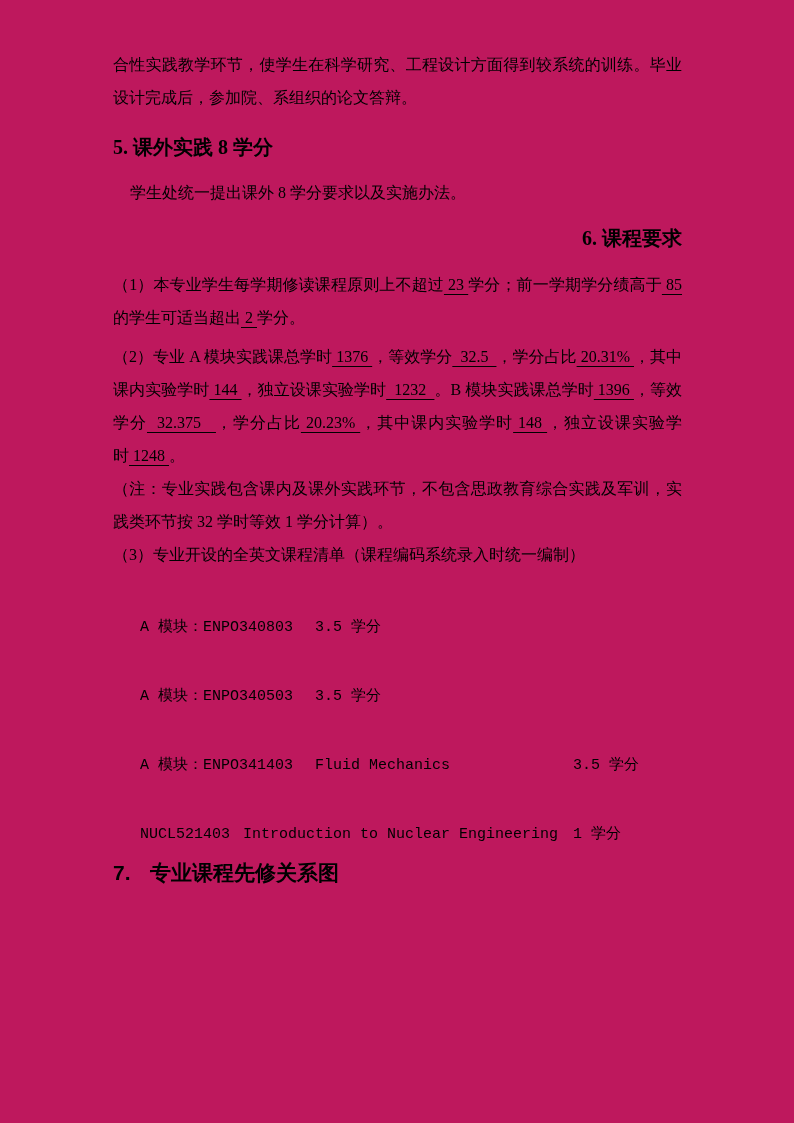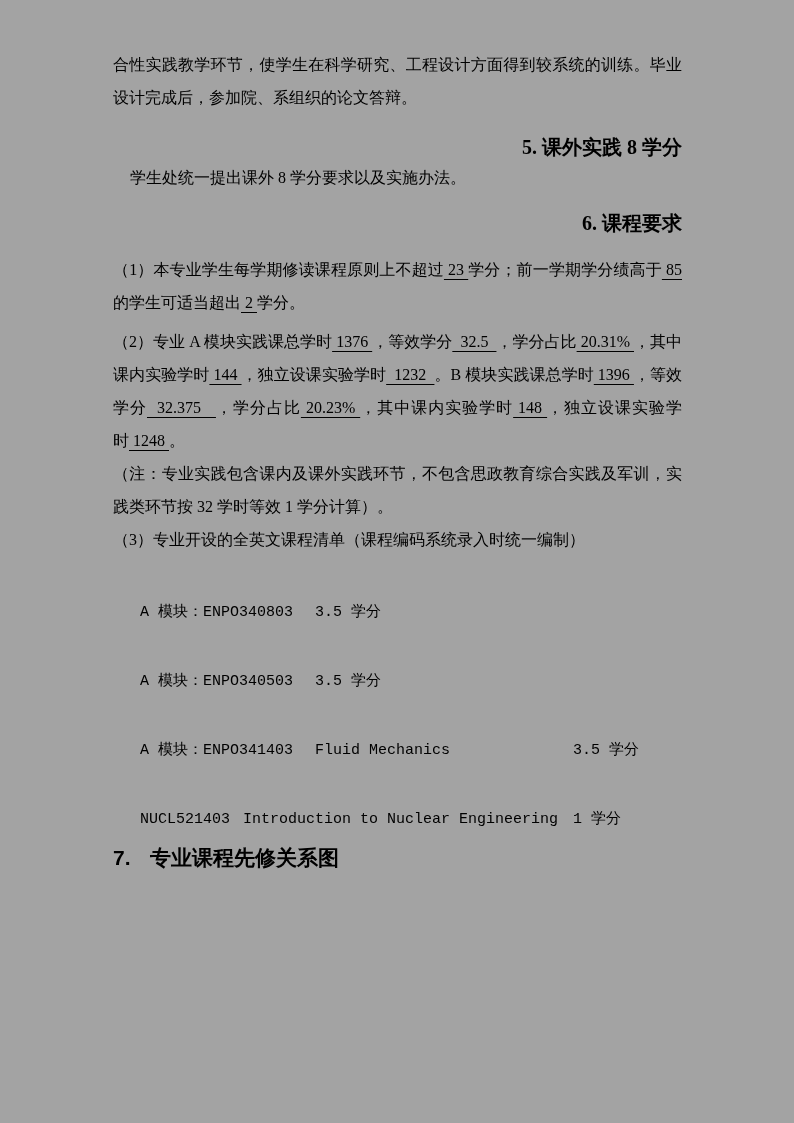--- a/index.html
+++ b/index.html
@@ -6,21 +6,21 @@
     margin: 0;
     padding: 0;
     background: #ffffff;
   }
   .page {
     position: relative;
     width: 794px;
     height: 1123px;
     box-sizing: border-box;
     padding: 48px 112px 0 113px;
-    background: #a3a3a3;
+    background: #be185d;
     color: #000000;
     font-family: "Liberation Serif", "DejaVu Serif", serif;
     overflow: hidden;
   }
   p.body-text {
     margin: 0;
     font-size: 16px;
     line-height: 33px;
     text-align: justify;
   }
@@ -31,21 +31,21 @@
     text-underline-offset: 4px;
     white-space: pre-wrap;
   }
   h2.sec-heading {
     font-family: "Liberation Serif", "DejaVu Serif", serif;
     font-size: 20px;
     line-height: 28px;
     font-weight: bold;
     margin: 0;
   }
-  #heading-5 { margin: 19px 0 0 0; text-align: right; }
+  #heading-5 { margin: 19px 0 15px 0; }
   #heading-6 { margin: 15px 0 16px 0; text-align: right; }
   #para-req-1 { margin-top: 0; }
   #para-req-2 { margin-top: 6px; }
   #para-note  { margin-top: 0; }
   #para-req-3 { margin-top: 0; }
   .course-list { margin-top: 4px; }
   .course-row {
     display: flex;
     align-items: baseline;
     padding-left: 27px;

